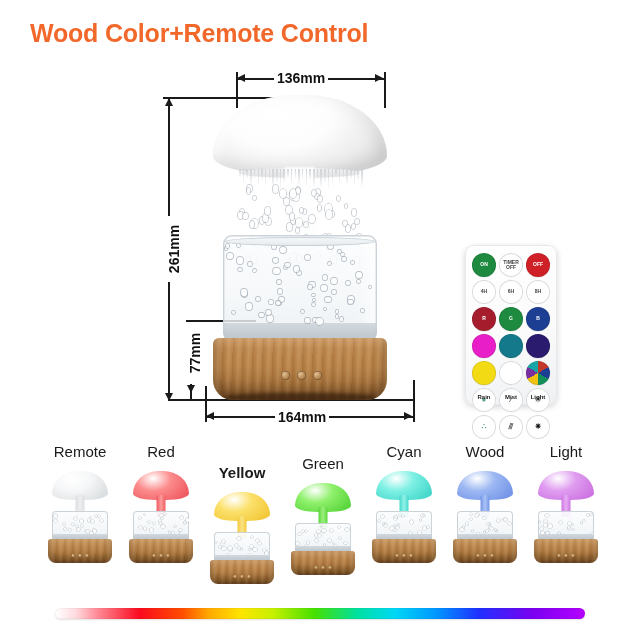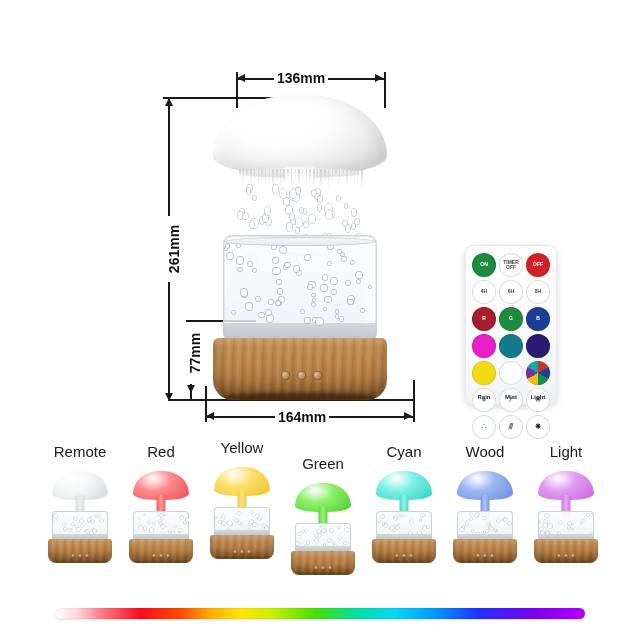--- a/index.html
+++ b/index.html
@@ -183,20 +183,21 @@
       #45e000 49%, #00e0a0 57%, #00d8f5 64%, #0096ff 72%,
       #2030ff 80%, #7a00f0 90%, #b400ff 100%);
     box-shadow:0 1px 2px rgba(0,0,0,.12), inset 0 0 0 .8px rgba(0,0,0,.05);
   }
 </style>
 </head>
 <body>
 
 <div class="stage">
 
+  <div class="title">Wood Color+Remote Control</div>
 
   <div>
 
     <div class="dim-line dim-v" style="left:236px;top:72px;height:36px;"></div>
     <div class="dim-line dim-v" style="left:384px;top:72px;height:36px;"></div>
     <div class="dim-line dim-h" style="left:236px;top:78px;width:148px;"></div>
     <div class="arrow arrow-l" style="left:237px;top:74px;"></div>
     <div class="arrow arrow-r" style="left:375px;top:74px;"></div>
     <div class="dim-label" style="left:274px;top:70px;">136mm</div>
 
@@ -535,21 +536,21 @@
           <div class="pool"></div>
         </div>
         <div class="v-base">
           <div class="dots">
             <i></i>
             <i></i>
             <i></i>
           </div>
         </div>
       </div>
-      <div class="variant" style="left: 203px; top: 439px;">
+      <div class="variant" style="left: 203px; top: 464px; font-weight: bold;">
         <div class="v-label">Yellow</div>
         <div class="v-cap" style="background: radial-gradient(70% 95% at 36% 26%, rgb(255, 255, 255) 0%, rgb(251, 224, 106) 45%, rgb(243, 201, 58) 100%);"></div>
         <div class="v-stem" style="background: linear-gradient(90deg, rgb(243, 201, 58), rgb(251, 228, 134), rgb(243, 201, 58));"></div>
         <div class="v-tank">
           <i class="bub" style="width: 2.94767px; height: 2.94767px; left: 33.8182px; top: 21.6269px;"></i>
           <i class="bub" style="width: 2.96734px; height: 2.96734px; left: 44.0263px; top: 10.0932px;"></i>
           <i class="bub" style="width: 3.58144px; height: 3.58144px; left: 39.3894px; top: 15.7354px;"></i>
           <i class="bub" style="width: 3.38999px; height: 3.38999px; left: 41.991px; top: 6.88692px;"></i>
           <i class="bub" style="width: 3.39298px; height: 3.39298px; left: 20.9144px; top: 11.881px;"></i>
           <i class="bub" style="width: 2.19042px; height: 2.19042px; left: 51.2429px; top: 19.051px;"></i>

